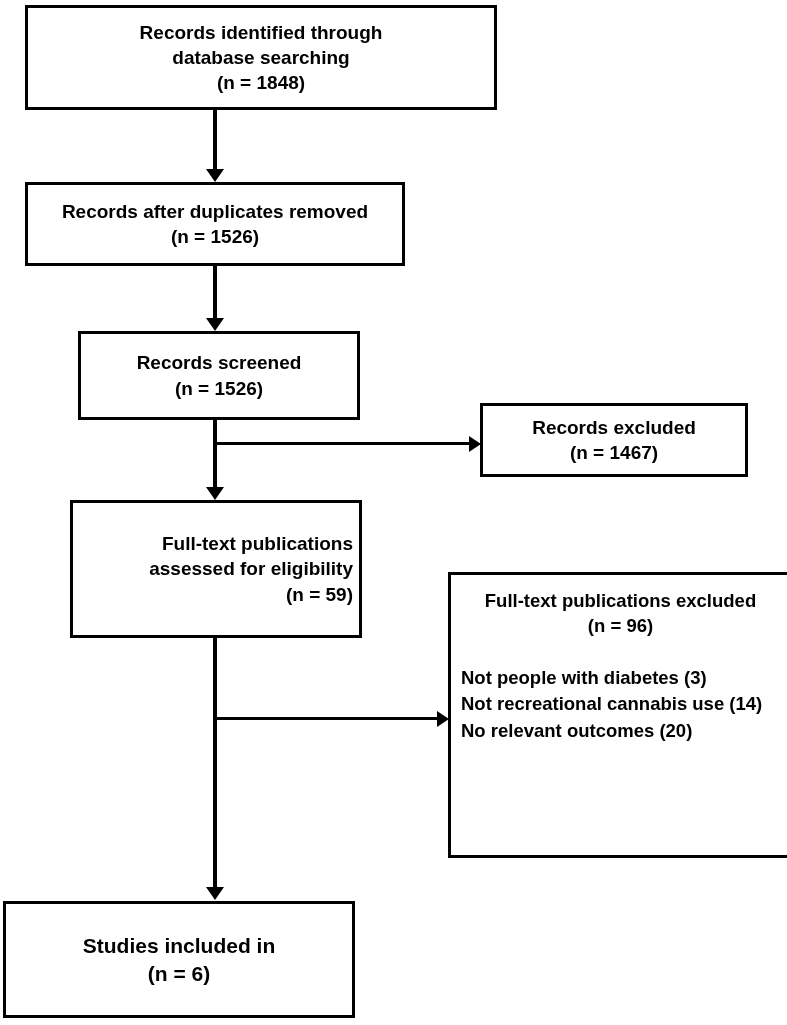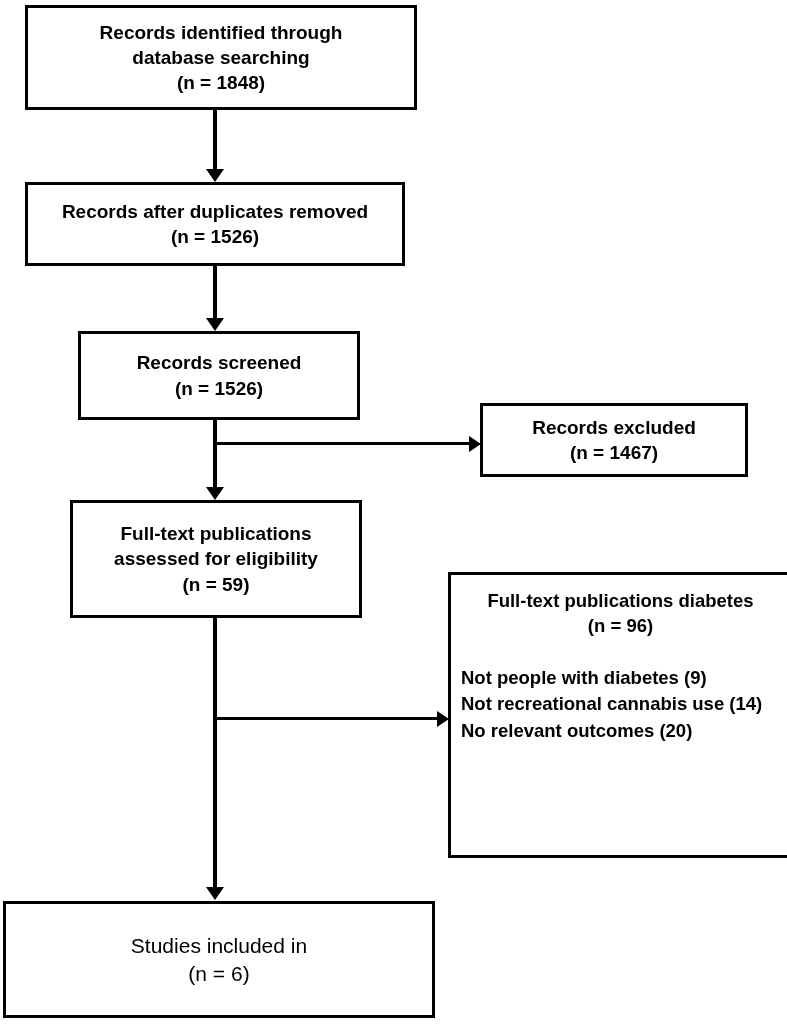--- a/index.html
+++ b/index.html
@@ -30,30 +30,30 @@
     text-align: center;
     font-weight: bold;
     font-size: 19px;
     line-height: 1.33;
     padding: 2px 6px;
     z-index: 3;
   }
   .box .line { display: block; white-space: nowrap; }
 
   
-  #box-identified   { left: 25px;  top: 5px;   width: 392px; height: 105px; }
+  #box-identified   { left: 25px;  top: 5px;   width: 472px; height: 105px; }
   #box-duplicates   { left: 25px;  top: 182px; width: 380px; height: 84px;  }
   #box-screened     { left: 78px;  top: 331px; width: 282px; height: 89px;  }
   #box-excluded     { left: 480px; top: 403px; width: 268px; height: 74px;  }
-  #box-fulltext     { left: 70px;  top: 500px; width: 292px; height: 118px; }
+  #box-fulltext     { left: 70px;  top: 500px; width: 292px; height: 138px; align-items: flex-end; }
   #box-ftexcluded   { left: 448px; top: 572px; width: 345px; height: 286px;
                       display: block; text-align: left; padding: 0;
                       font-size: 18.5px; }
-  #box-included     { left: 3px;   top: 901px; width: 432px; height: 117px;
-                      font-weight: normal; font-size: 21px; }
+  #box-included     { left: 3px;   top: 901px; width: 352px; height: 117px;
+                      font-weight: bold; font-size: 21px; }
 
   
   .ftx-head {
     text-align: center;
     font-weight: bold;
     padding: 14px 12px 0 12px;
     line-height: 1.34;
   }
   .ftx-list {
     padding: 26px 8px 0 10px;
@@ -137,25 +137,25 @@
   </div>
 
   <div class="vline" style="left:213px; top:610px; height:278px;"></div>
   <div class="arrow-down" style="left:206px; top:887px;"></div>
 
   <div class="hline" style="left:215px; top:717px; width:225px;"></div>
   <div class="arrow-right" style="left:437px; top:711px;"></div>
 
   <div class="box" id="box-ftexcluded">
     <div class="ftx-head">
-      <span class="line">Full-text publications diabetes</span>
+      <span class="line">Full-text publications excluded</span>
       <span class="line">(n = 96)</span>
     </div>
     <div class="ftx-list">
-      <span class="ftx-item">Not people with diabetes (9)</span>
+      <span class="ftx-item">Not people with diabetes (3)</span>
       <span class="ftx-item">Not recreational cannabis use (14)</span>
       <span class="ftx-item">No relevant outcomes (20)</span>
     </div>
   </div>
 
   <div class="box" id="box-included">
     <span class="line">Studies included in</span>
     <span class="line">(n = 6)</span>
   </div>
 

